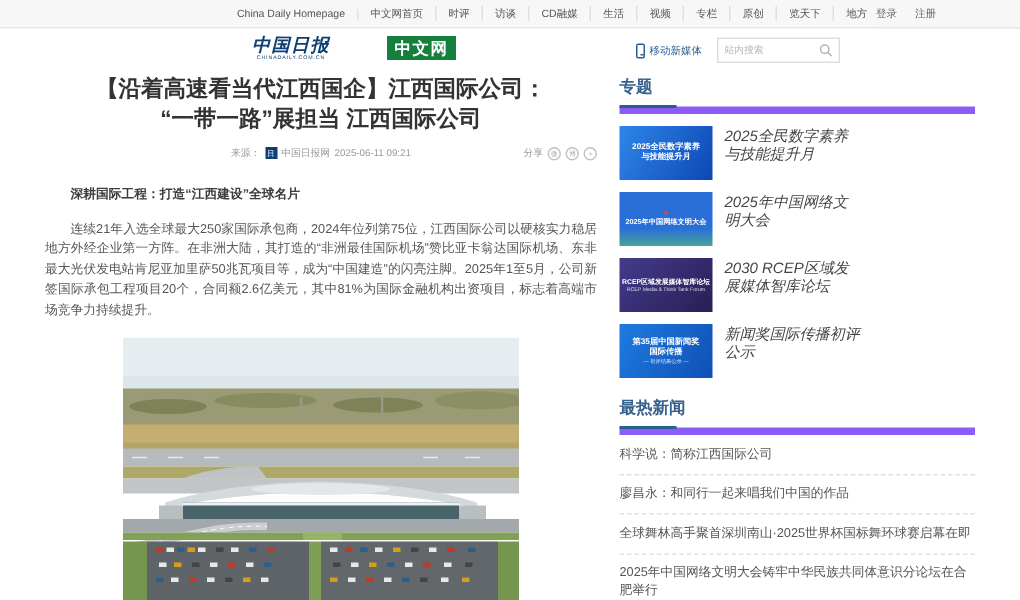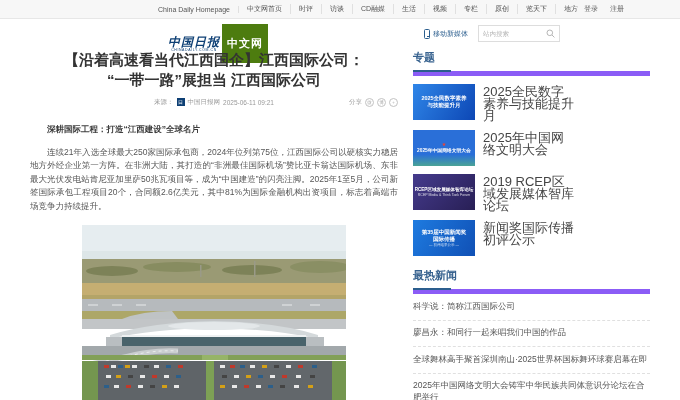--- a/index.html
+++ b/index.html
@@ -14,22 +14,22 @@
   .tb-item:last-child { border-right:none; }
   .tb-auth { position:absolute; right:50px; top:0; height:18px; display:flex; align-items:center; }
   .tb-auth a { padding:0 6px; color:#666; text-decoration:none; cursor:pointer; }
 
   
   .masthead { position:absolute; left:0; top:19px; width:584px; height:29px; background:#fff; }
   .logo { position:absolute; left:168px; top:5px; display:flex; align-items:stretch; cursor:pointer; }
   .logo-cn { display:flex; flex-direction:column; justify-content:center; align-items:center; margin-right:2px; }
   .logo-cn .big { font-size:12px; font-weight:bold; color:#0d3f74; font-style:italic; letter-spacing:1px; line-height:12px; }
   .logo-cn .sub { font-size:3.5px; color:#0d3f74; letter-spacing:.6px; line-height:4px; }
-  .logo-site { background:#4d7c0f; color:#fff; font-size:11px; font-weight:bold;
-    display:flex; align-items:center; padding:12px 5px; letter-spacing:1px; }
+  .logo-site { background:#15803d; color:#fff; font-size:11px; font-weight:bold;
+    display:flex; align-items:center; padding:0 5px; letter-spacing:1px;margin-left:36px; }
   .head-right { position:absolute; left:424px; top:6px; display:flex; align-items:center; }
   .mobile-link { display:flex; align-items:center; color:#2b5e8e; font-size:7px; cursor:pointer; }
   .mobile-icon { width:6px; height:10px; border:1px solid #2b5e8e; border-radius:1.5px; margin-right:3px; position:relative; }
   .mobile-icon::after { content:""; position:absolute; left:1.5px; bottom:0.5px; width:2px; height:1px; background:#2b5e8e; }
   .searchbox { margin-left:10px; width:82px; height:17px; border:1px solid #ddd; background:#fff;
     display:flex; align-items:center; padding:0 4px; }
   .searchbox input { border:none; outline:none; width:62px; font-size:6.5px; color:#666; background:transparent;
     font-family:"Liberation Sans","DejaVu Sans",sans-serif; }
   .searchbox input::placeholder { color:#b5b5b5; }
   .search-icon { margin-left:auto; cursor:pointer; display:flex; }
@@ -64,21 +64,21 @@
   .thumb .t2 { font-size:5.5px; font-weight:bold; line-height:7px; }
   .thumb .ts { font-size:3.5px; opacity:.8; line-height:5px; }
   .thumb-1 { background:linear-gradient(120deg,#2f86e8,#0d47b5); }
   .thumb-2 { background:linear-gradient(#2a6fd8 68%,#4aa396); }
   .thumb-2 .star-icon { color:#e43; font-size:5px; line-height:5px; }
   .thumb-2 .star-icon::before { content:"★"; }
   .thumb-2 .t1 { font-size:4.8px; }
   .thumb-3 { background:linear-gradient(135deg,#453b8d,#281f55); }
   .thumb-3 .t1 { font-size:4.6px; }
   .thumb-4 { background:linear-gradient(120deg,#1e7be0,#1050b5); }
-  .topic-title { font-size:13px; color:#454545; line-height:12px; padding-top:2px; width:92px; }
+  .topic-title { font-size:10px; color:#454545; line-height:12px; padding-top:2px; width:92px;font-style:italic; }
   .hot-header { margin-top:12px; }
   .hot-item { font-size:8.5px; color:#555; line-height:11.5px; padding:6.5px 0 7.5px;
     border-bottom:1px dashed #e0e0e0; cursor:pointer; }
 </style>
 </head>
 <body>
 
 <div class="topbar">
   <div class="topbar-inner">
     <a class="tb-item">China Daily Homepage</a>
@@ -275,21 +275,21 @@
       <span class="t1">2025年中国网络文明大会</span>
     </div>
     <div class="topic-title">2025年中国网络文明大会</div>
   </div>
 
   <div class="topic-item">
     <div class="thumb thumb-3">
       <span class="t1">RCEP区域发展媒体智库论坛</span>
       <span class="ts">RCEP Media &amp; Think Tank Forum</span>
     </div>
-    <div class="topic-title">2019 RCEP区域发展媒体智库论坛</div>
+    <div class="topic-title">2030 RCEP区域发展媒体智库论坛</div>
   </div>
 
   <div class="topic-item">
     <div class="thumb thumb-4">
       <span class="t1">第35届中国新闻奖</span>
       <span class="t2">国际传播</span>
       <span class="ts">— 初评结果公示 —</span>
     </div>
     <div class="topic-title">新闻奖国际传播初评公示</div>
   </div>

